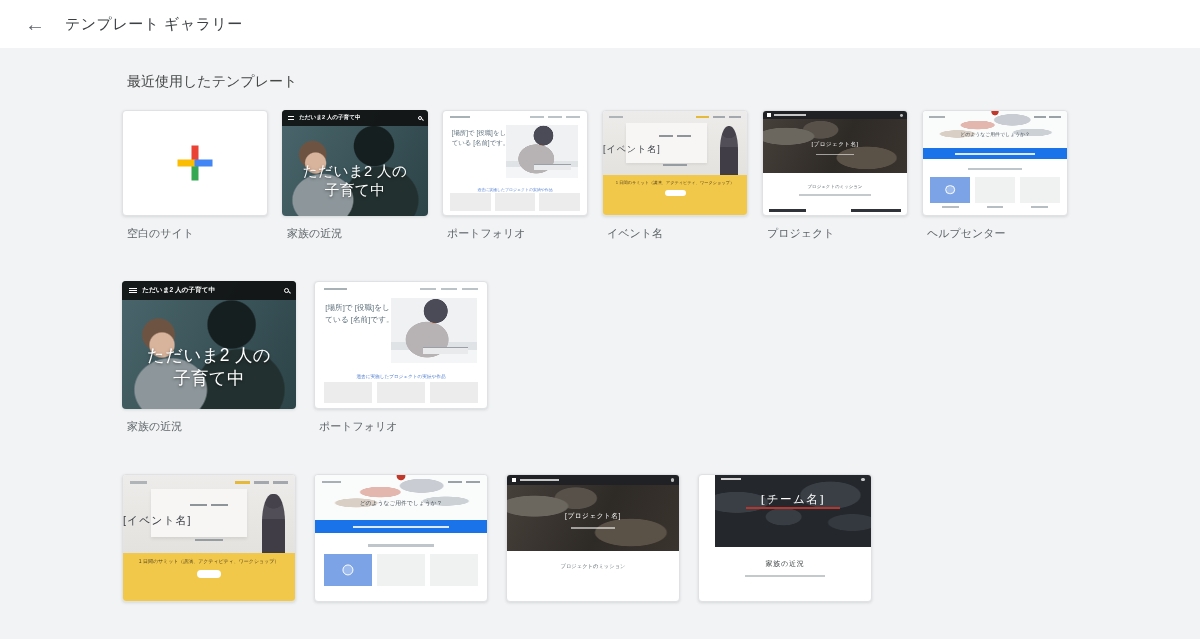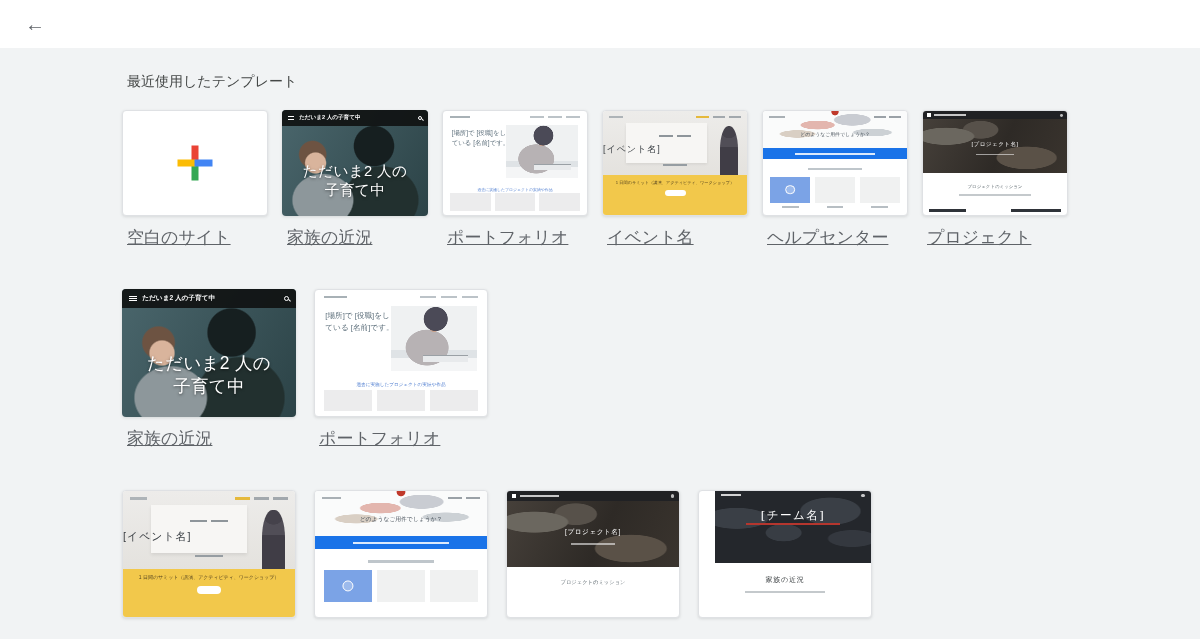--- a/index.html
+++ b/index.html
@@ -16,21 +16,21 @@
   .gallery { padding:9px 0 0 122px; }
   .section-title { font-size:14px; color:#444746; padding-left:5px;margin-top:16px; }
   .cards { display:flex; margin-top:19px; }
   .row-s .card { margin-right:14px; }
   .row-l .card { margin-right:18px; }
   .card { cursor:pointer; }
   .row-s .thumb { width:146px; height:106px; font-size:7px; }
   .row-l .thumb { width:174px; height:128px; font-size:8.3px; }
   .thumb { position:relative; overflow:hidden; background:#fff; border:1px solid #dfe1e4;
            border-radius:4px; box-shadow:0 1px 3px rgba(60,64,67,.15); }
-  .card-label { margin:10px 0 0 5px; font-size:17px; color:#5f6368;text-decoration:underline; }
+  .card-label { margin:10px 0 0 5px; font-size:11px; color:#5f6368; }
   .sec { margin-bottom:0; }
   .sec + .sec { margin-top:40px; }
 
   
   .plus { position:absolute; top:50%; left:50%; width:5em; height:5em; transform:translate(-50%,-50%); }
   .plus i { position:absolute; display:block; }
   .plus .pv-t { left:2em; top:0;      width:1em;  height:2.55em; background:#ea4335; }
   .plus .pv-b { left:2em; top:2.45em; width:1em;  height:2.55em; background:#34a853; }
   .plus .ph-l { top:2em;  left:0;     width:2.55em; height:1em;  background:#fbbc04; }
   .plus .ph-r { top:2em;  left:2.45em;width:2.55em; height:1em;  background:#4285f4; }
@@ -149,20 +149,21 @@
   .tm-rule { position:absolute; top:44%; left:20%; right:20%; height:.32em; background:#b5362e; }
   .tm-welcome { position:absolute; top:67%; left:0; right:0; text-align:center; color:#3c4043;
       font-family:"DejaVu Serif", serif; font-size:.85em; letter-spacing:.1em; }
   .tm-sub { position:absolute; top:79%; left:27%; right:27%; height:.26em; background:#c4c9cc; }
 </style>
 </head>
 <body>
 
 <div class="topbar">
   <div class="back-btn">←</div>
+  <div class="page-title">テンプレート ギャラリー</div>
 </div>
 
 <div class="gallery">
 
   <div class="sec">
     <div class="section-title">最近使用したテンプレート</div>
     <div class="cards row-s">
 
       <div class="card">
         <div class="thumb t-blank">
@@ -233,20 +234,38 @@
               <i></i>
             </div>
           <div class="ev-name">[イベント名]</div>
           <div class="ev-sub"></div>
           <div class="ev-yellow">
             <div>1 日間のサミット（講演、アクティビティ、ワークショップ）</div>
             <div class="ev-btn"></div>
           </div>
         </div>
         <div class="card-label">イベント名</div>
+      </div>
+
+      <div class="card">
+        <div class="thumb t-project">
+          <div class="pj-bar">
+            <span class="sq"></span>
+            <span class="txt"></span>
+              <span class="dot"></span>
+          </div>
+          <div class="pj-photo"></div>
+          <div class="pj-name">[プロジェクト名]</div>
+          <div class="pj-namesub"></div>
+          <div class="pj-mission">プロジェクトのミッション</div>
+          <div class="pj-msub"></div>
+          <i class="pj-foot-l"></i>
+          <i class="pj-foot-r"></i>
+        </div>
+        <div class="card-label">プロジェクト</div>
       </div>
 
       <div class="card">
         <div class="thumb t-help">
           <div class="hc-photo"></div>
           <div class="hc-brand"></div>
           <div class="hc-nav">
               <i></i>
               <i></i>
             </div>
@@ -260,38 +279,20 @@
           </div>
           <div class="hc-caps">
               <i></i>
               <i></i>
               <i></i>
             </div>
         </div>
         <div class="card-label">ヘルプセンター</div>
       </div>
 
-      <div class="card">
-        <div class="thumb t-project">
-          <div class="pj-bar">
-            <span class="sq"></span>
-            <span class="txt"></span>
-              <span class="dot"></span>
-          </div>
-          <div class="pj-photo"></div>
-          <div class="pj-name">[プロジェクト名]</div>
-          <div class="pj-namesub"></div>
-          <div class="pj-mission">プロジェクトのミッション</div>
-          <div class="pj-msub"></div>
-          <i class="pj-foot-l"></i>
-          <i class="pj-foot-r"></i>
-        </div>
-        <div class="card-label">プロジェクト</div>
-      </div>
-
     </div>
   </div>
 
   <div class="sec">
     <div class="cards row-l">
 
       <div class="card">
         <div class="thumb t-family">
           <div class="fam-bar">
             <span class="ico-menu"></span>

